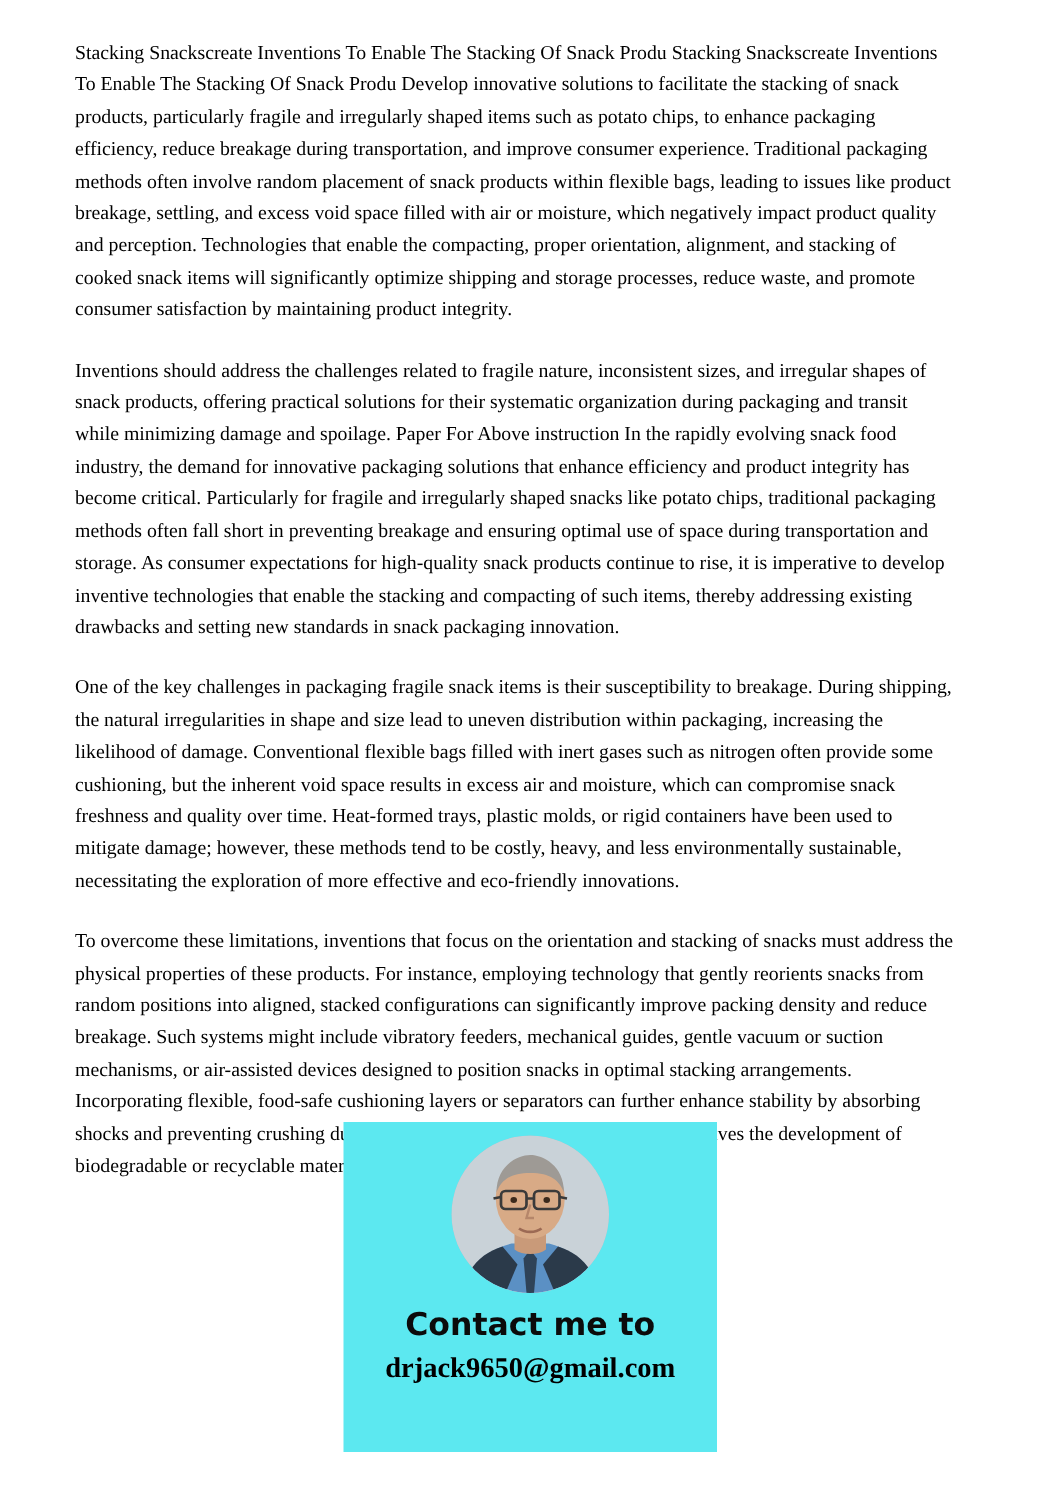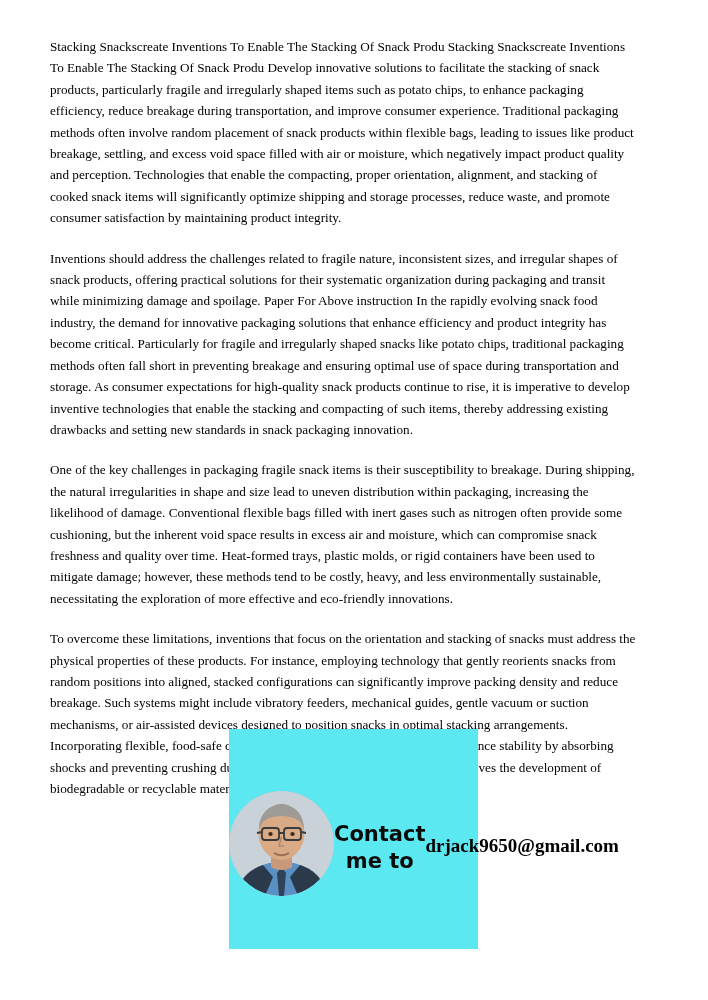--- a/index.html
+++ b/index.html
@@ -13,46 +13,46 @@
     font-family: "Liberation Serif", serif;
     color: #000000;
     position: relative;
     overflow: hidden;
   }
   .page {
     position: relative;
     width: 708px;
     height: 958px;
     box-sizing: border-box;
-    padding: 36px 72px 0 50px;
+    padding: 24px 72px 0 50px;
   }
   .doc-body {
     font-size: 13.2px;
     line-height: 21.4px;
     text-align: left;
   }
   .para {
     margin: 0 0 19px 0;
     text-align: left;
     white-space: normal;
   }
   .para:last-child {
     margin-bottom: 0;
   }
 
   
   .contact-card {
     position: absolute;
     left: 229px;
-    top: 729px;
+    top: 748px;
     width: 249px;
     height: 220px;
     background: #5ce8f0;
     display: flex;
-    flex-direction: row;
+    flex-direction: column;
     align-items: center;
     box-sizing: border-box;
     padding-top: 9px;
   }
   .avatar {
     width: 105px;
     height: 105px;
     border-radius: 50%;
     overflow: hidden;
     background: #b9c6cf;

